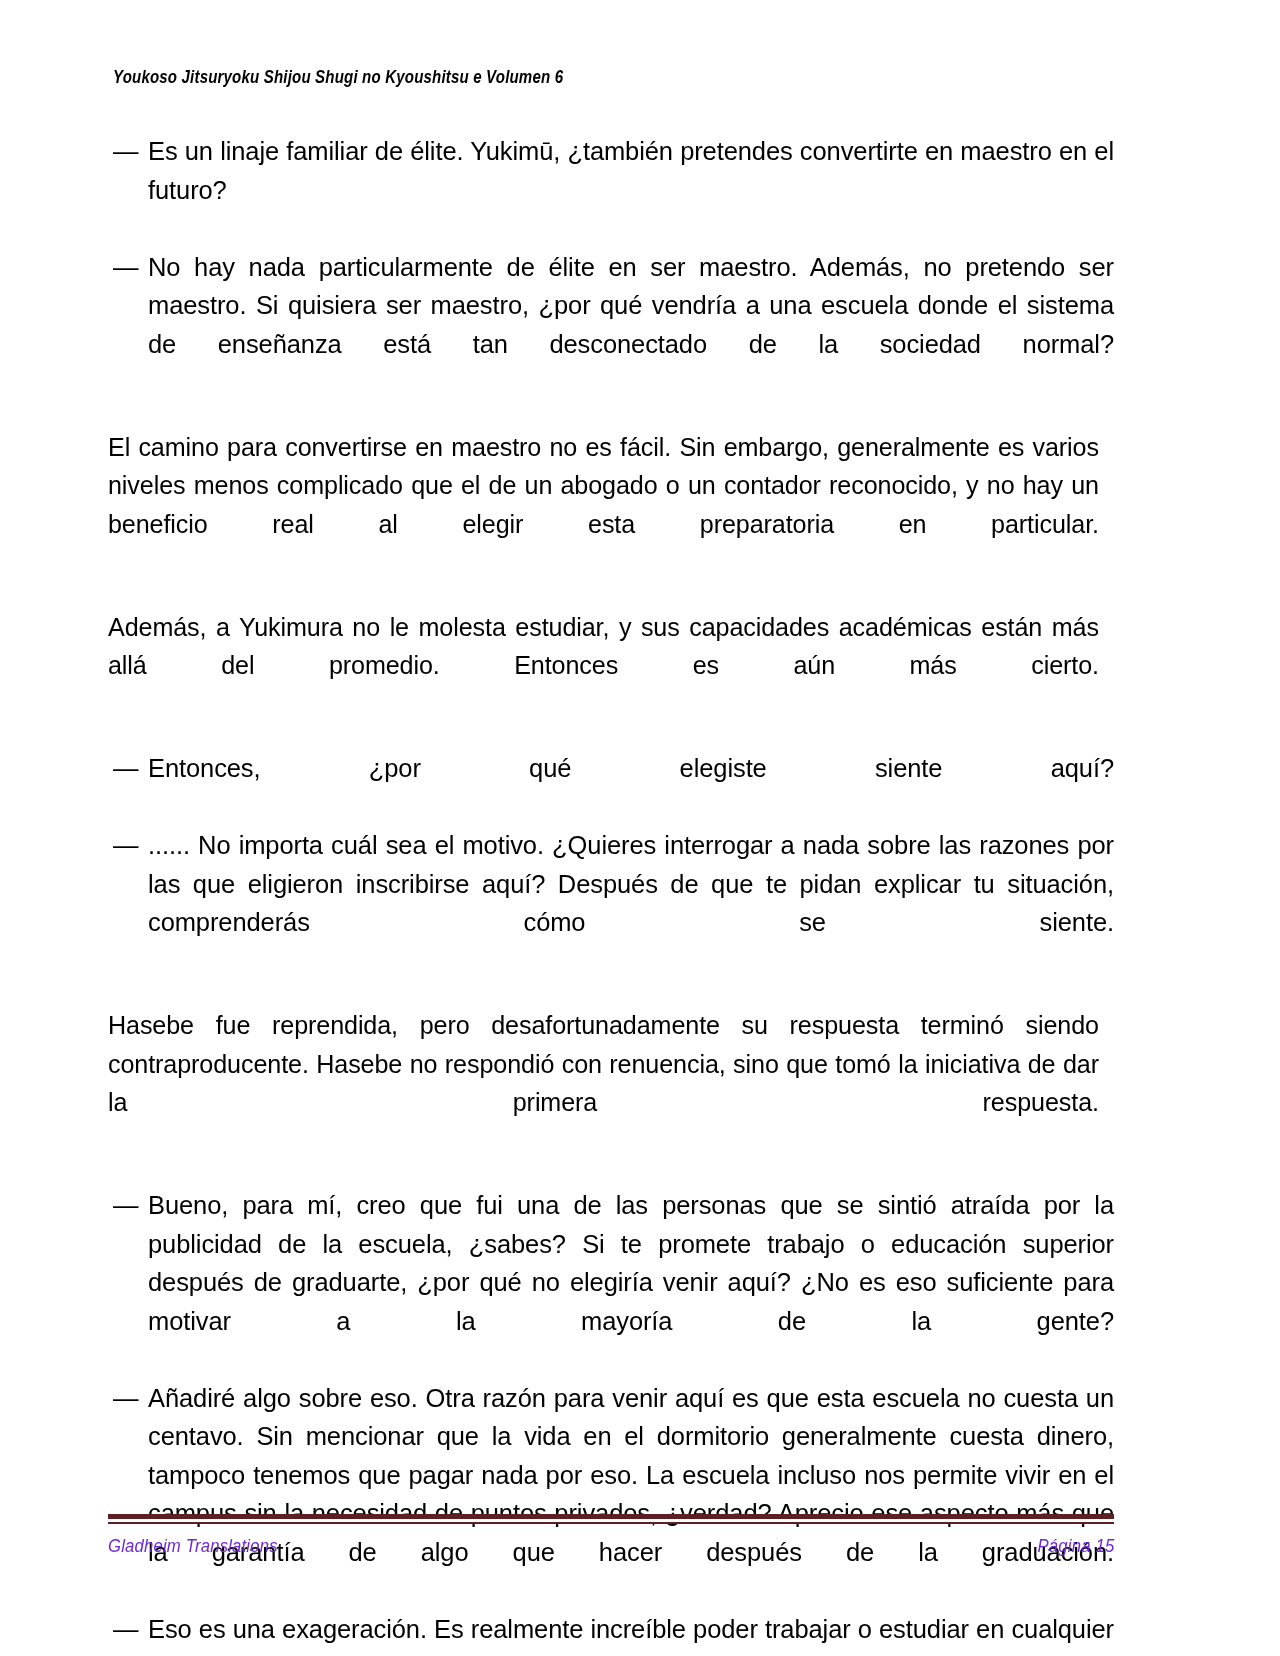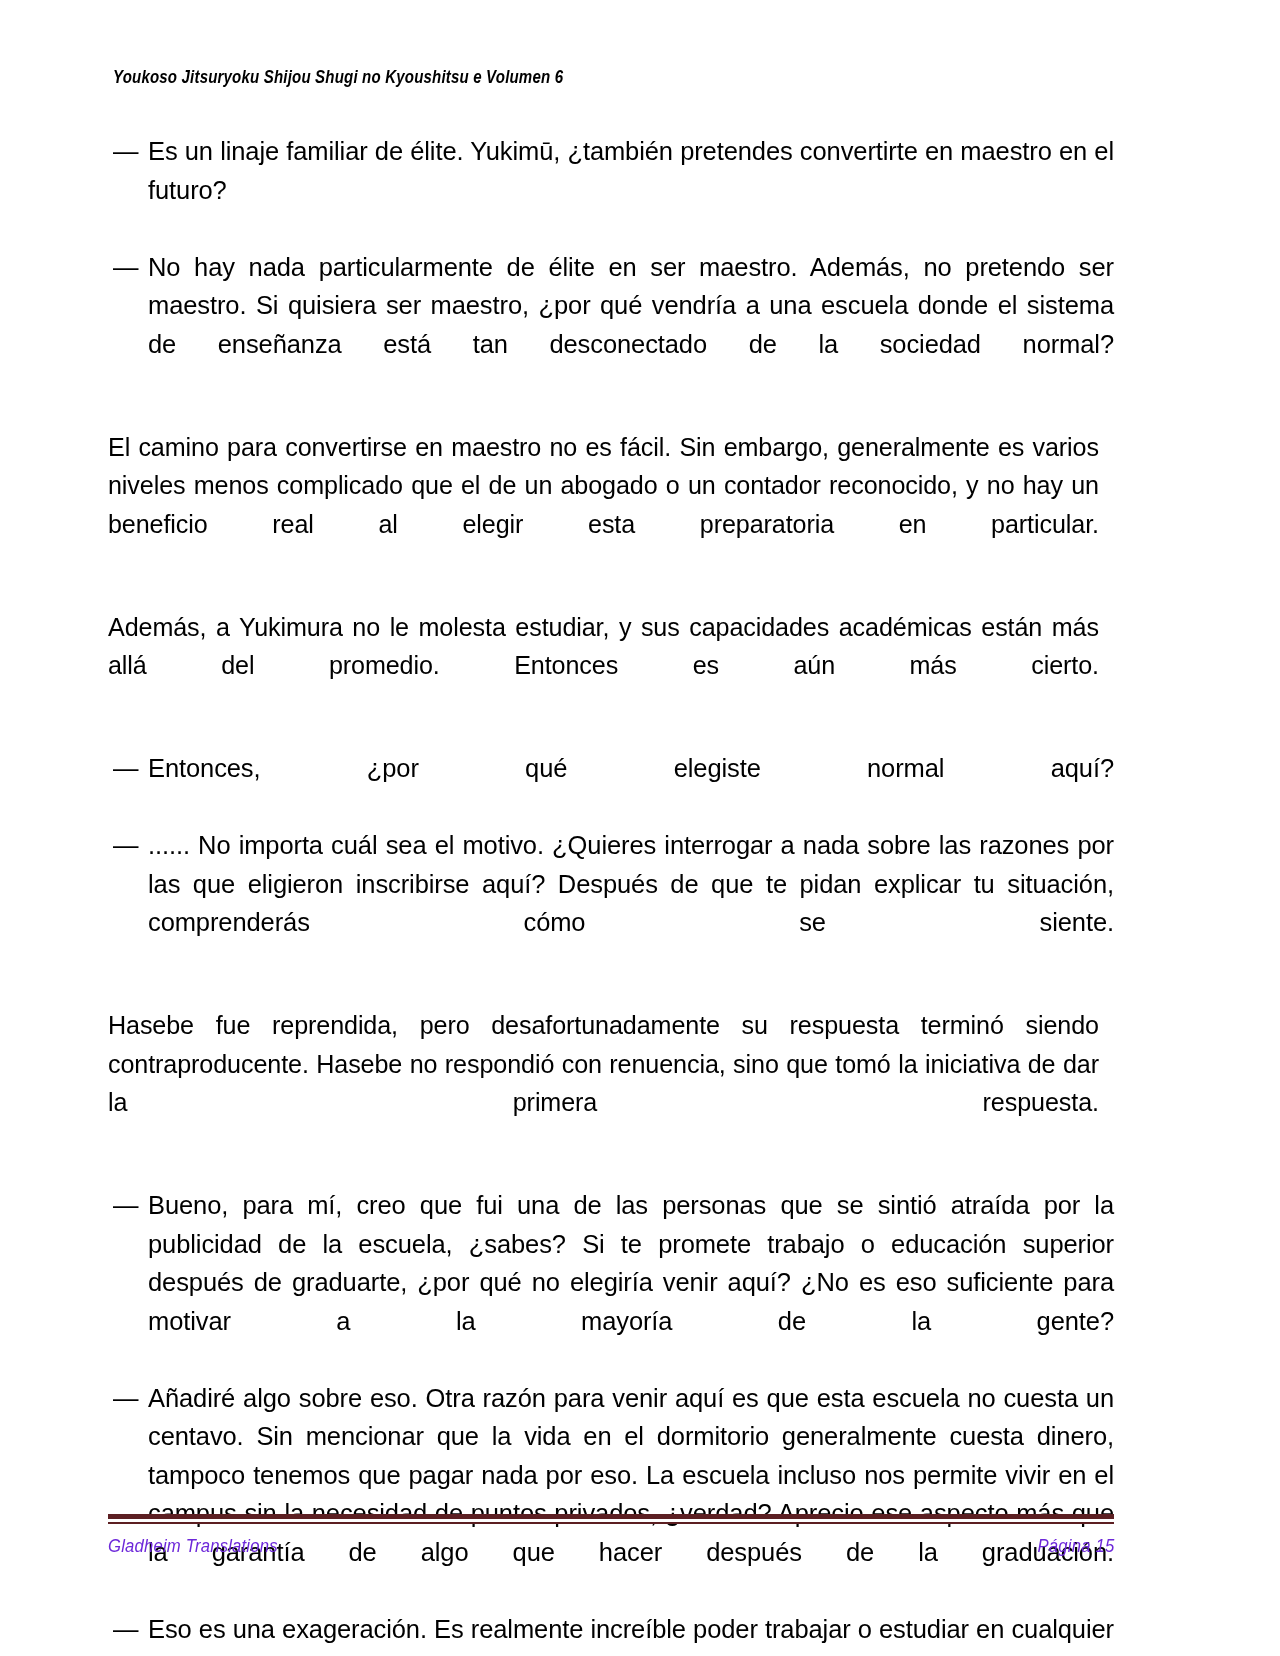--- a/index.html
+++ b/index.html
@@ -163,21 +163,21 @@
         <p class="dlg">
           <span class="dash">—</span>
           <span class="dlg-body">No hay nada particularmente de élite en ser maestro. Además, no pretendo ser maestro. Si quisiera ser maestro, ¿por qué vendría a una escuela donde el sistema de enseñanza está tan desconectado de la sociedad normal?</span>
         </p>
       </div>
       <p class="para">El camino para convertirse en maestro no es fácil. Sin embargo, generalmente es varios niveles menos complicado que el de un abogado o un contador reconocido, y no hay un beneficio real al elegir esta preparatoria en particular.</p>
       <p class="para">Además, a Yukimura no le molesta estudiar, y sus capacidades académicas están más allá del promedio. Entonces es aún más cierto.</p>
       <div class="dlg-group">
         <p class="dlg">
           <span class="dash">—</span>
-          <span class="dlg-body">Entonces, ¿por qué elegiste normal aquí?</span>
+          <span class="dlg-body">Entonces, ¿por qué elegiste siente aquí?</span>
         </p>
         <p class="dlg">
           <span class="dash">—</span>
           <span class="dlg-body">...... No importa cuál sea el motivo. ¿Quieres interrogar a nada sobre las razones por las que eligieron inscribirse aquí? Después de que te pidan explicar tu situación, comprenderás cómo se siente.</span>
         </p>
       </div>
       <p class="para">Hasebe fue reprendida, pero desafortunadamente su respuesta terminó siendo contraproducente. Hasebe no respondió con renuencia, sino que tomó la iniciativa de dar la primera respuesta.</p>
       <div class="dlg-group">
         <p class="dlg">
           <span class="dash">—</span>

